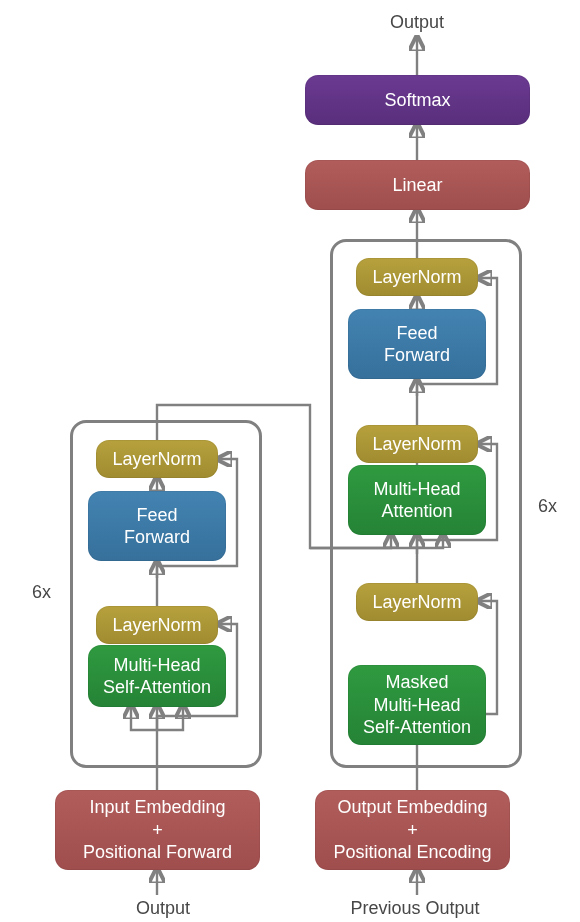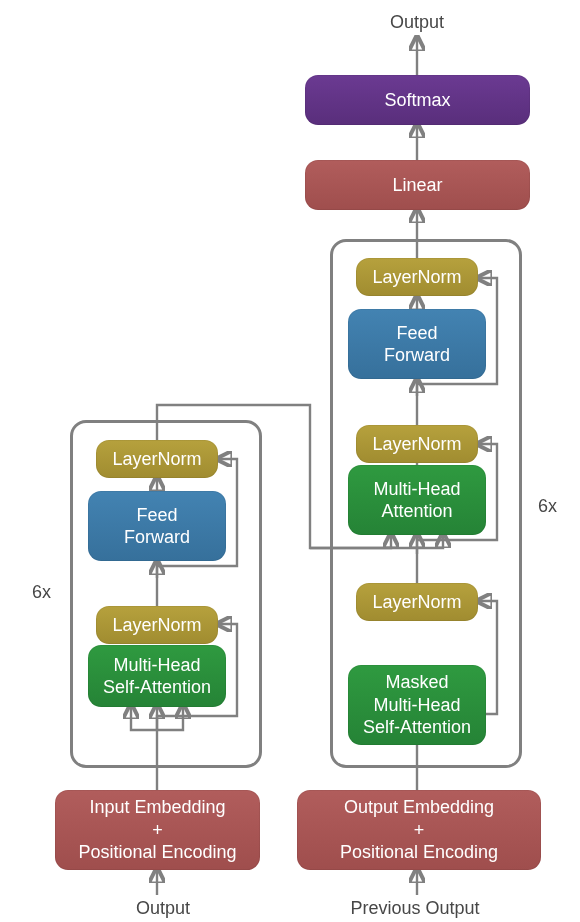--- a/index.html
+++ b/index.html
@@ -161,17 +161,17 @@
 <div class="box blue" style="left:88px; top:491px; width:138px; height:70px; white-space:pre;">Feed
 Forward</div>
 
 <div class="box olive" style="left:96px; top:606px; width:122px; height:38px;">LayerNorm</div>
 
 <div class="box green" style="left:88px; top:645px; width:138px; height:62px; white-space:pre;">Multi-Head
 Self-Attention</div>
 
 <div class="box red" style="left:55px; top:790px; width:205px; height:80px; white-space:pre;">Input Embedding
 +
-Positional Encoding</div>
+Positional Forward</div>
 
-<div class="box red" style="left:297px; top:790px; width:244px; height:80px; white-space:pre;">Output Embedding
+<div class="box red" style="left:315px; top:790px; width:195px; height:80px; white-space:pre;">Output Embedding
 +
 Positional Encoding</div>
 
 </body></html>

